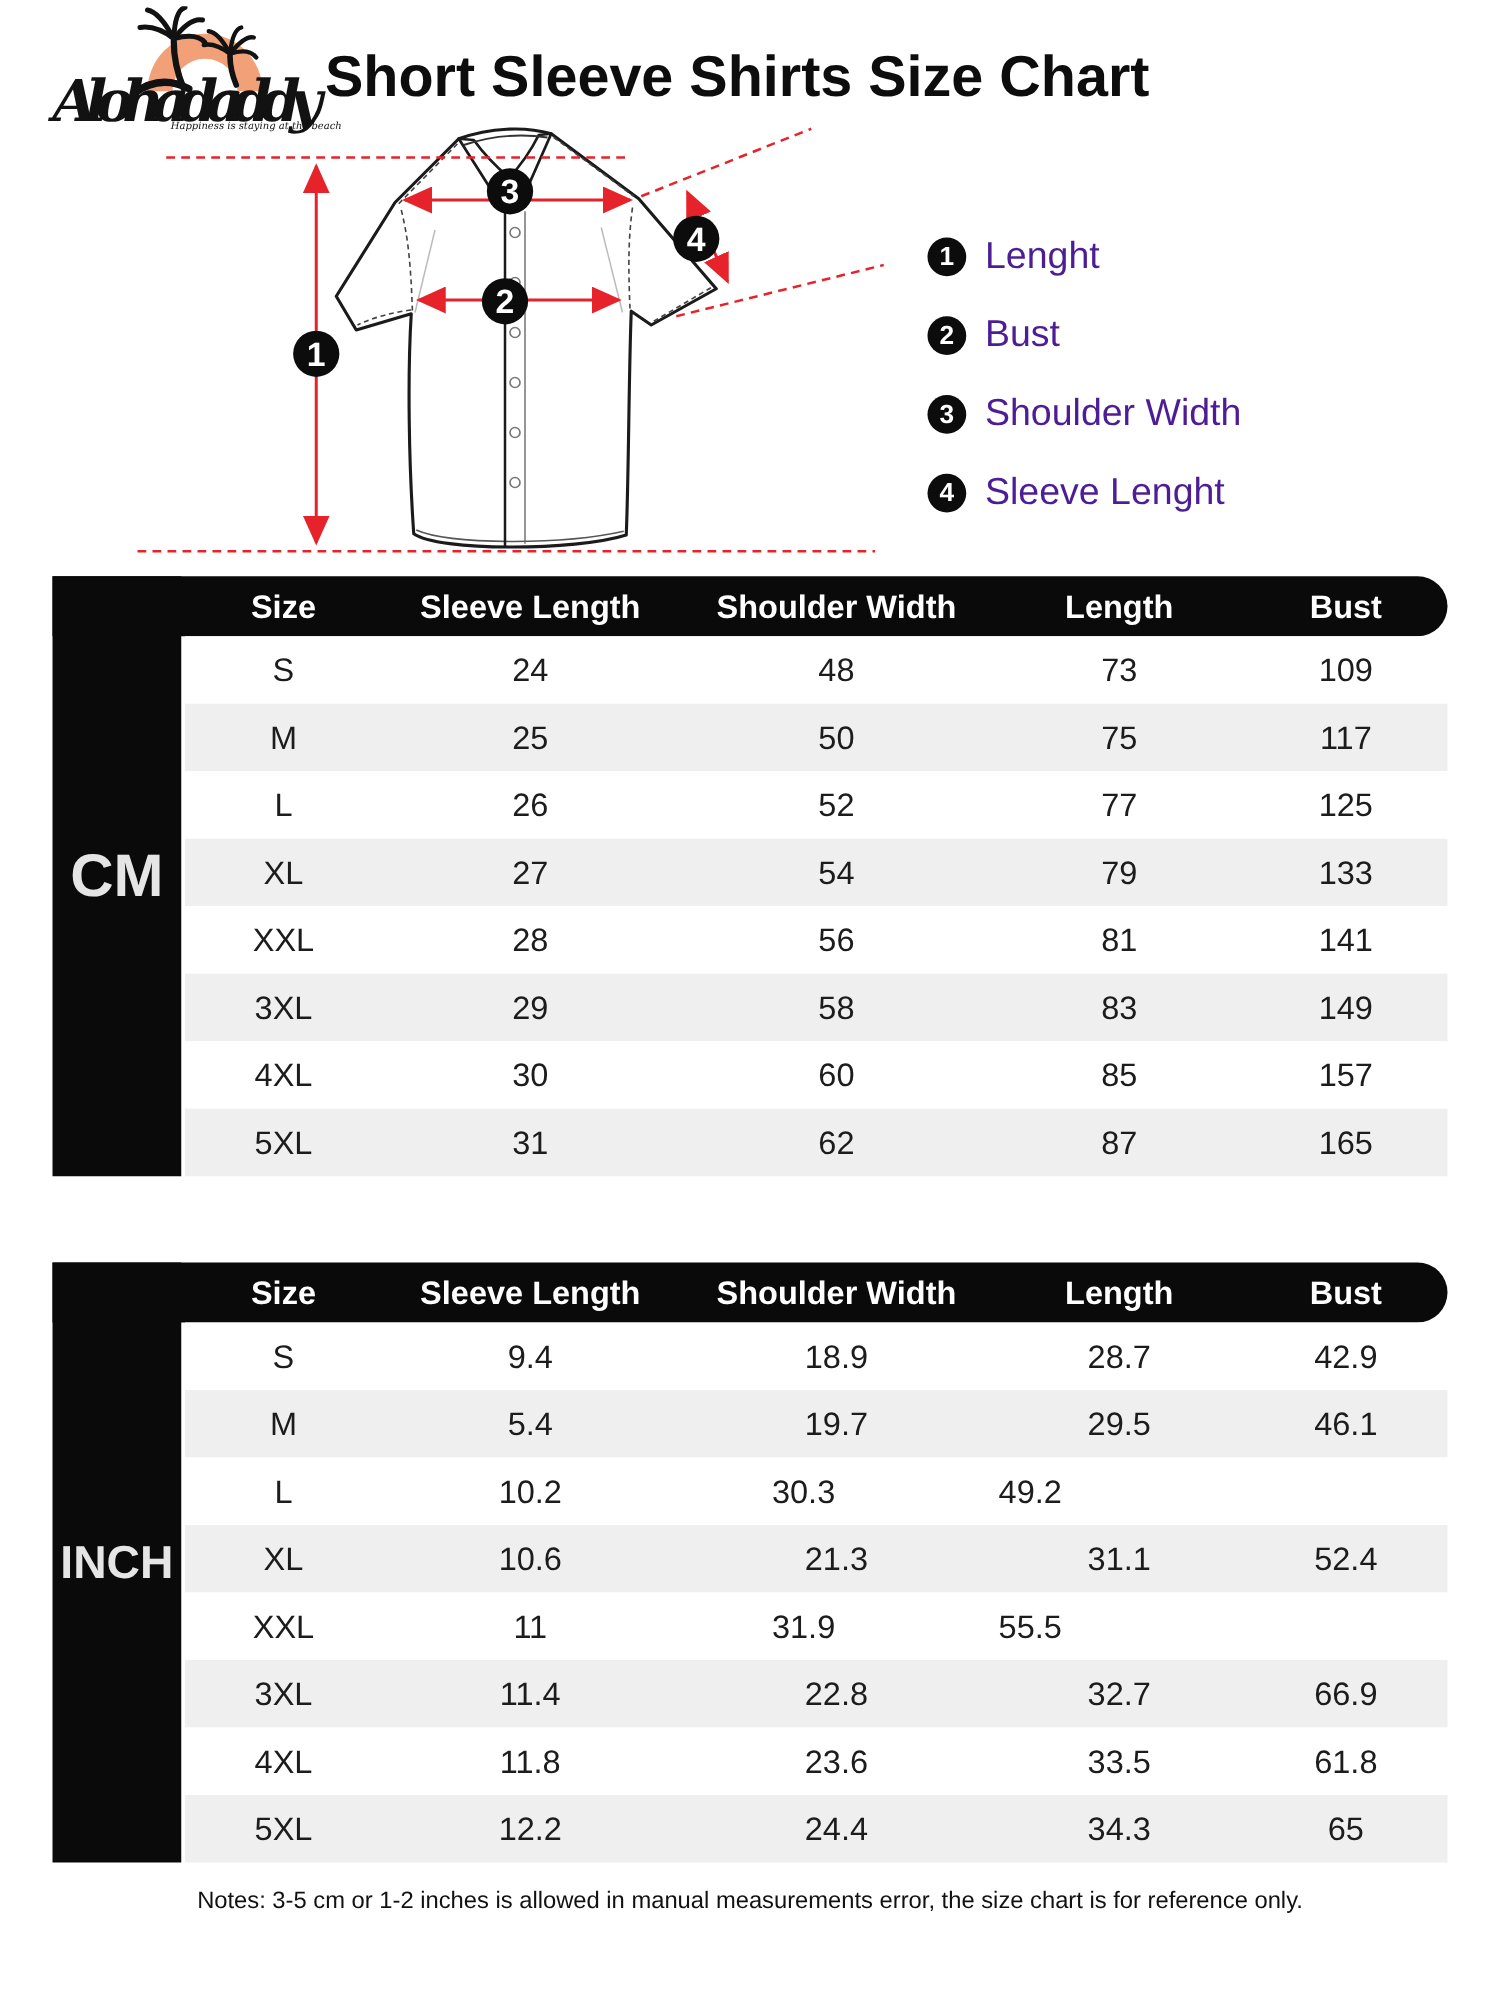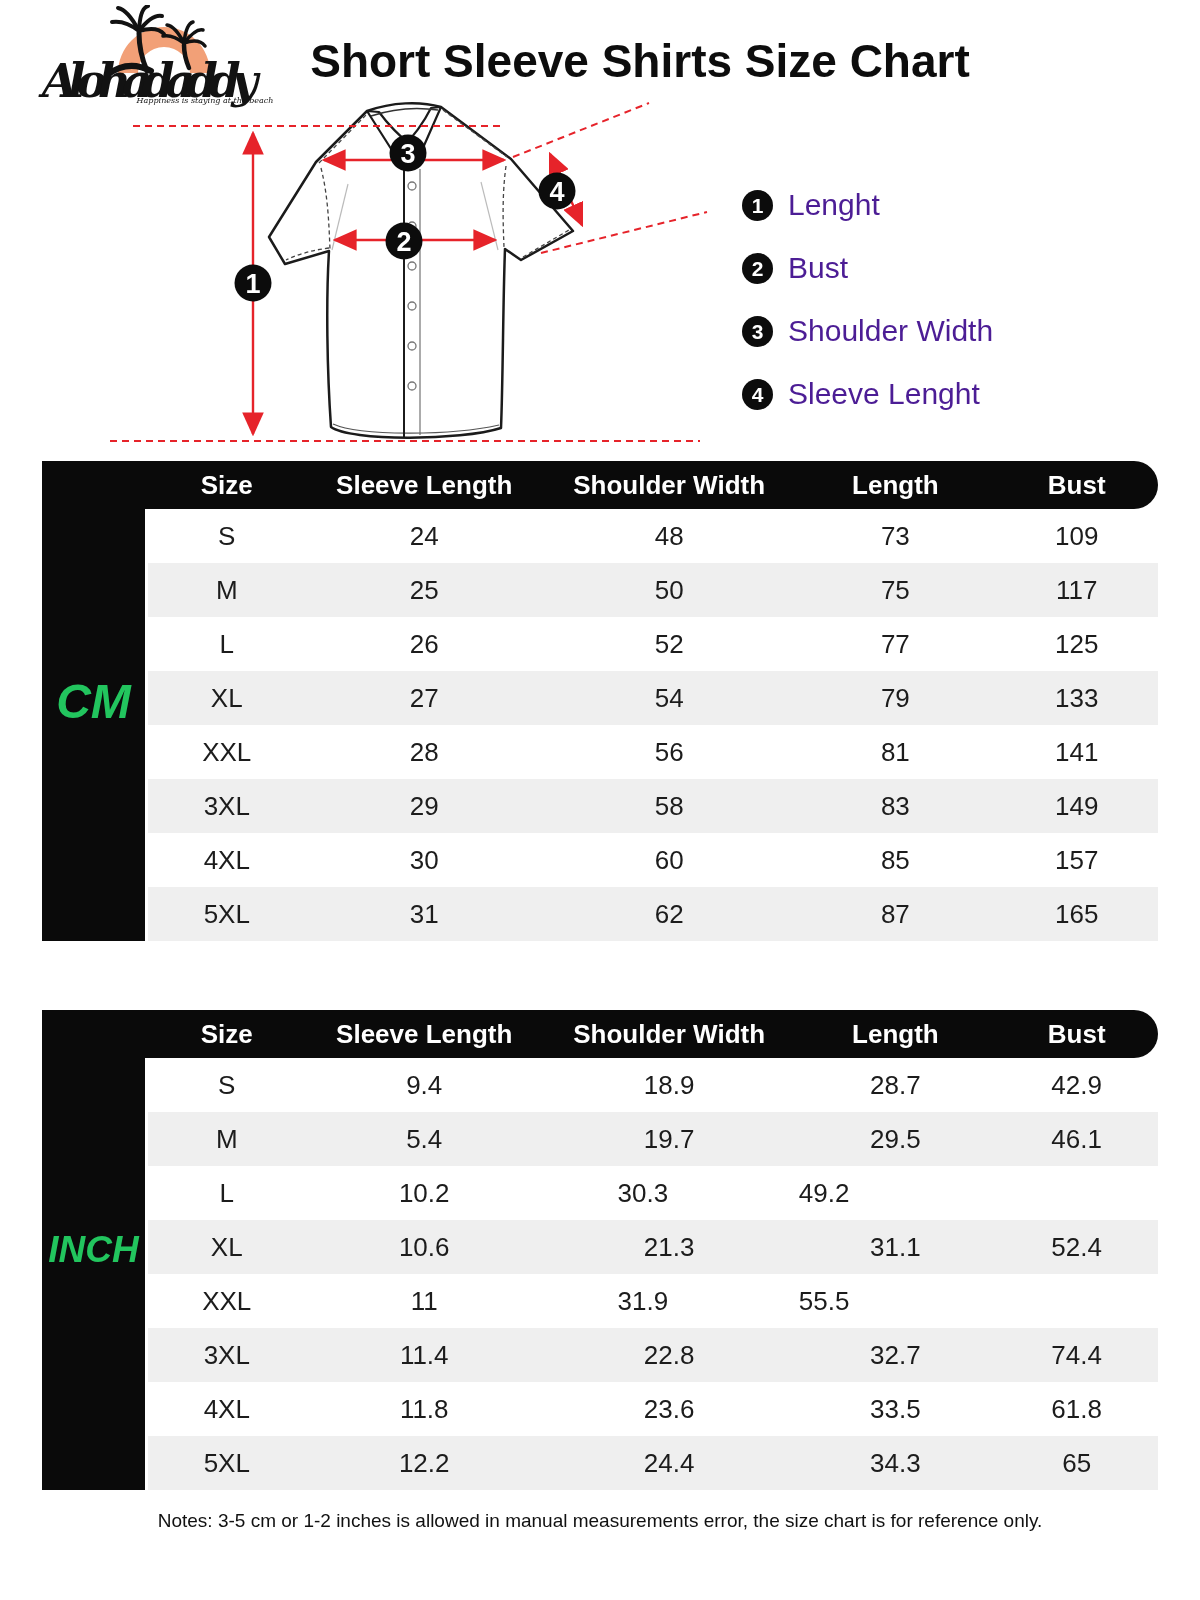--- a/index.html
+++ b/index.html
@@ -1,37 +1,37 @@
 <!DOCTYPE html>
 <html><head>
 <meta charset="utf-8">
 <style>
   html,body{margin:0;padding:0;background:#fff;}
   .page{position:relative;width:1200px;height:1600px;background:#fff;overflow:hidden;
         font-family:"Liberation Sans",sans-serif;color:#111;}
 
   
   .logo-svg{position:absolute;left:30px;top:5px;width:280px;height:105px;}
-  .page-title{position:absolute;left:260px;top:34px;width:760px;text-align:center;
+  .page-title{position:absolute;left:260px;top:34px;width:760px;
               font-size:46px;font-weight:bold;color:#0d0d0d;letter-spacing:0;}
 
   
   .diagram-svg{position:absolute;left:90px;top:88px;width:640px;height:372px;}
 
   
   .legend{position:absolute;left:742px;top:188px;display:flex;flex-direction:column;gap:29px;}
   .legend-item{display:flex;align-items:center;gap:15px;}
   .legend-badge{width:31px;height:31px;border-radius:50%;background:#0c0c0c;color:#fff;
                 font-size:21px;font-weight:bold;text-align:center;line-height:31px;flex:0 0 31px;}
   .legend-label{font-size:30px;color:#4c1d95;}
 
   
   .size-table{position:absolute;left:42px;width:1116px;height:480px;}
   .t-strip{position:absolute;left:0;top:0;width:103px;height:100%;background:#0a0a0a;
-           display:flex;align-items:center;justify-content:center;color:#22c55e;font-weight:bold;font-style:italic;}
+           display:flex;align-items:center;justify-content:center;color:#e5e5e5;font-weight:bold;}
   #cm-table .t-strip{font-size:48px;}
   #inch-table .t-strip{font-size:37px;}
   .t-header{position:absolute;left:0;top:0;width:100%;height:48px;background:#0a0a0a;
             border-radius:0 24px 24px 0;display:flex;align-items:center;
             padding-left:106px;box-sizing:border-box;color:#fff;font-weight:bold;font-size:26px;}
   .t-rows{position:absolute;left:106px;top:48px;width:1010px;}
   .t-row{display:flex;align-items:center;height:54px;font-size:26px;color:#1c1c1c;background:#fff;}
   .t-row.alt{background:#efefef;}
   .cell{text-align:center;}
   .c0{width:15.6%;} .c1{width:23.5%;} .c2{width:25%;} .c3{width:19.8%;} .c4{width:16.1%;}
@@ -261,21 +261,21 @@
           <span class="cell c0">XXL</span>
           <span class="cell c1">11</span>
           <span class="cell c3">31.9</span>
           <span class="cell c4">55.5</span>
         </div>
         <div class="t-row alt">
           <span class="cell c0">3XL</span>
           <span class="cell c1">11.4</span>
           <span class="cell c2">22.8</span>
           <span class="cell c3">32.7</span>
-          <span class="cell c4">74.4</span>
+          <span class="cell c4">66.9</span>
         </div>
         <div class="t-row">
           <span class="cell c0">4XL</span>
           <span class="cell c1">11.8</span>
           <span class="cell c2">23.6</span>
           <span class="cell c3">33.5</span>
           <span class="cell c4">61.8</span>
         </div>
         <div class="t-row alt">
           <span class="cell c0">5XL</span>

